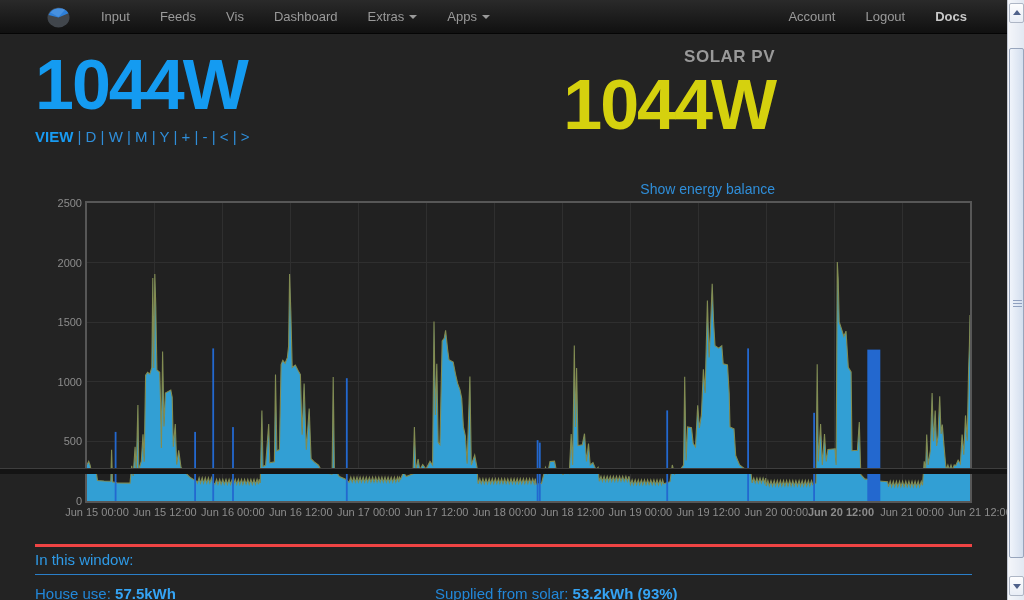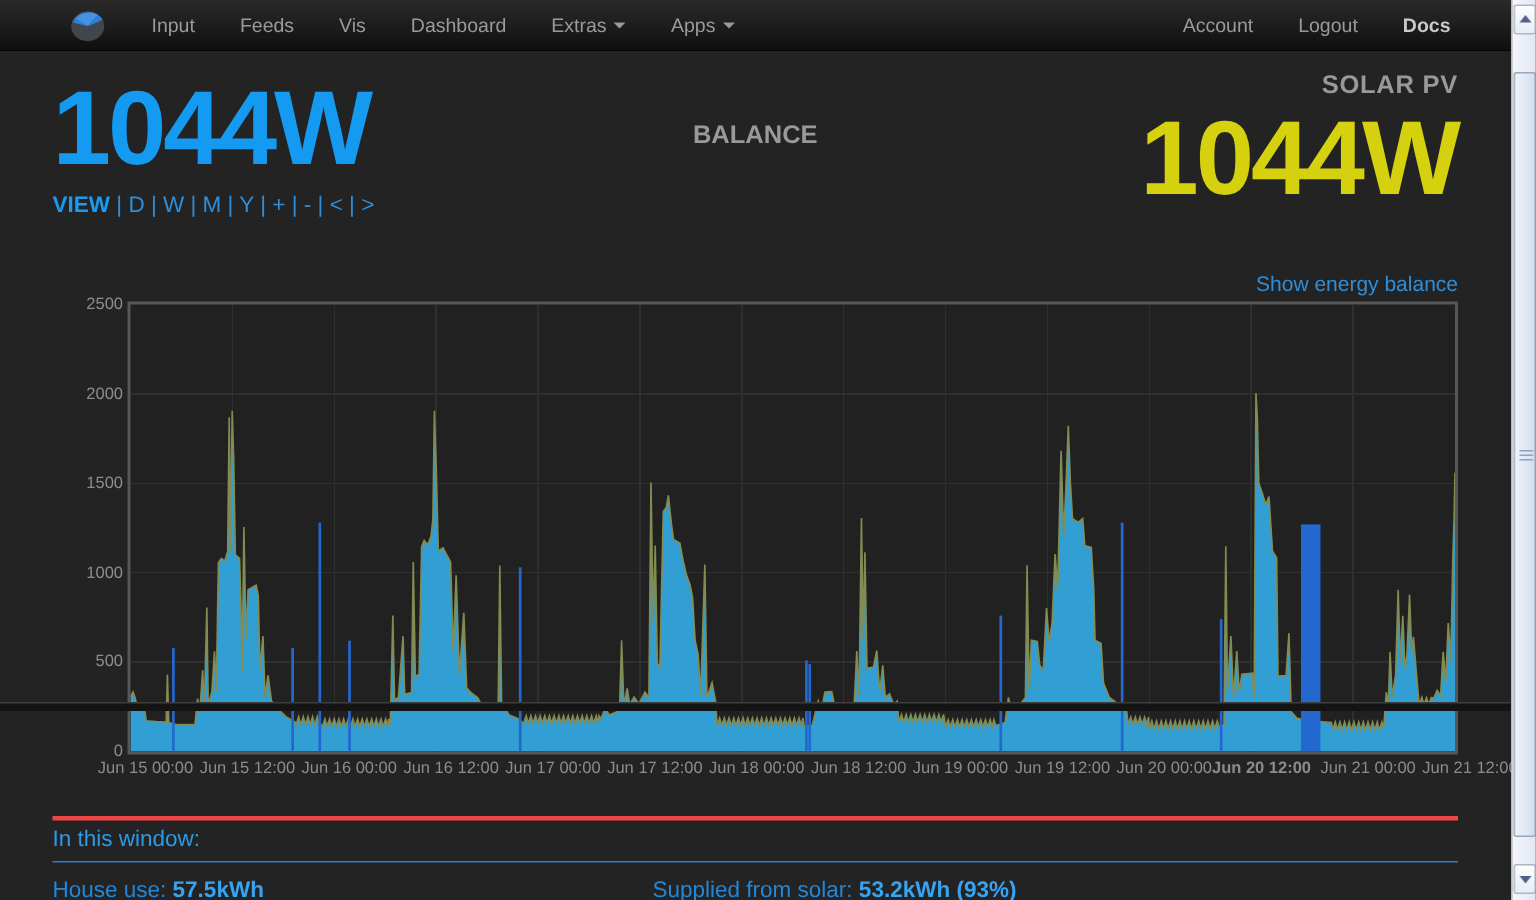--- a/index.html
+++ b/index.html
@@ -104,23 +104,20 @@
   </div>
 
   <div class="content">
 
     <div class="header-grid">
       <div class="hcol left">
         <div class="big-number use">1044W</div>
         <div class="view-row" id="view-row">
           <span class="view-label">VIEW</span>
         <span class="view-sep"> | </span><a class="view-link">D</a><span class="view-sep"> | </span><a class="view-link">W</a><span class="view-sep"> | </span><a class="view-link">M</a><span class="view-sep"> | </span><a class="view-link">Y</a><span class="view-sep"> | </span><a class="view-link">+</a><span class="view-sep"> | </span><a class="view-link">-</a><span class="view-sep"> | </span><a class="view-link">&lt;</a><span class="view-sep"> | </span><a class="view-link">&gt;</a></div>
-      </div>
-      <div class="hcol center">
-        <div class="balance-title">BALANCE</div>
       </div>
       <div class="hcol right">
         <div class="h-title">SOLAR PV</div>
         <div class="big-number solar">1044W</div>
         <a class="balance-link">Show energy balance</a>
       </div>
     </div>
 
     <div class="chart-row">
       <div class="ylabels" id="ylabels">

